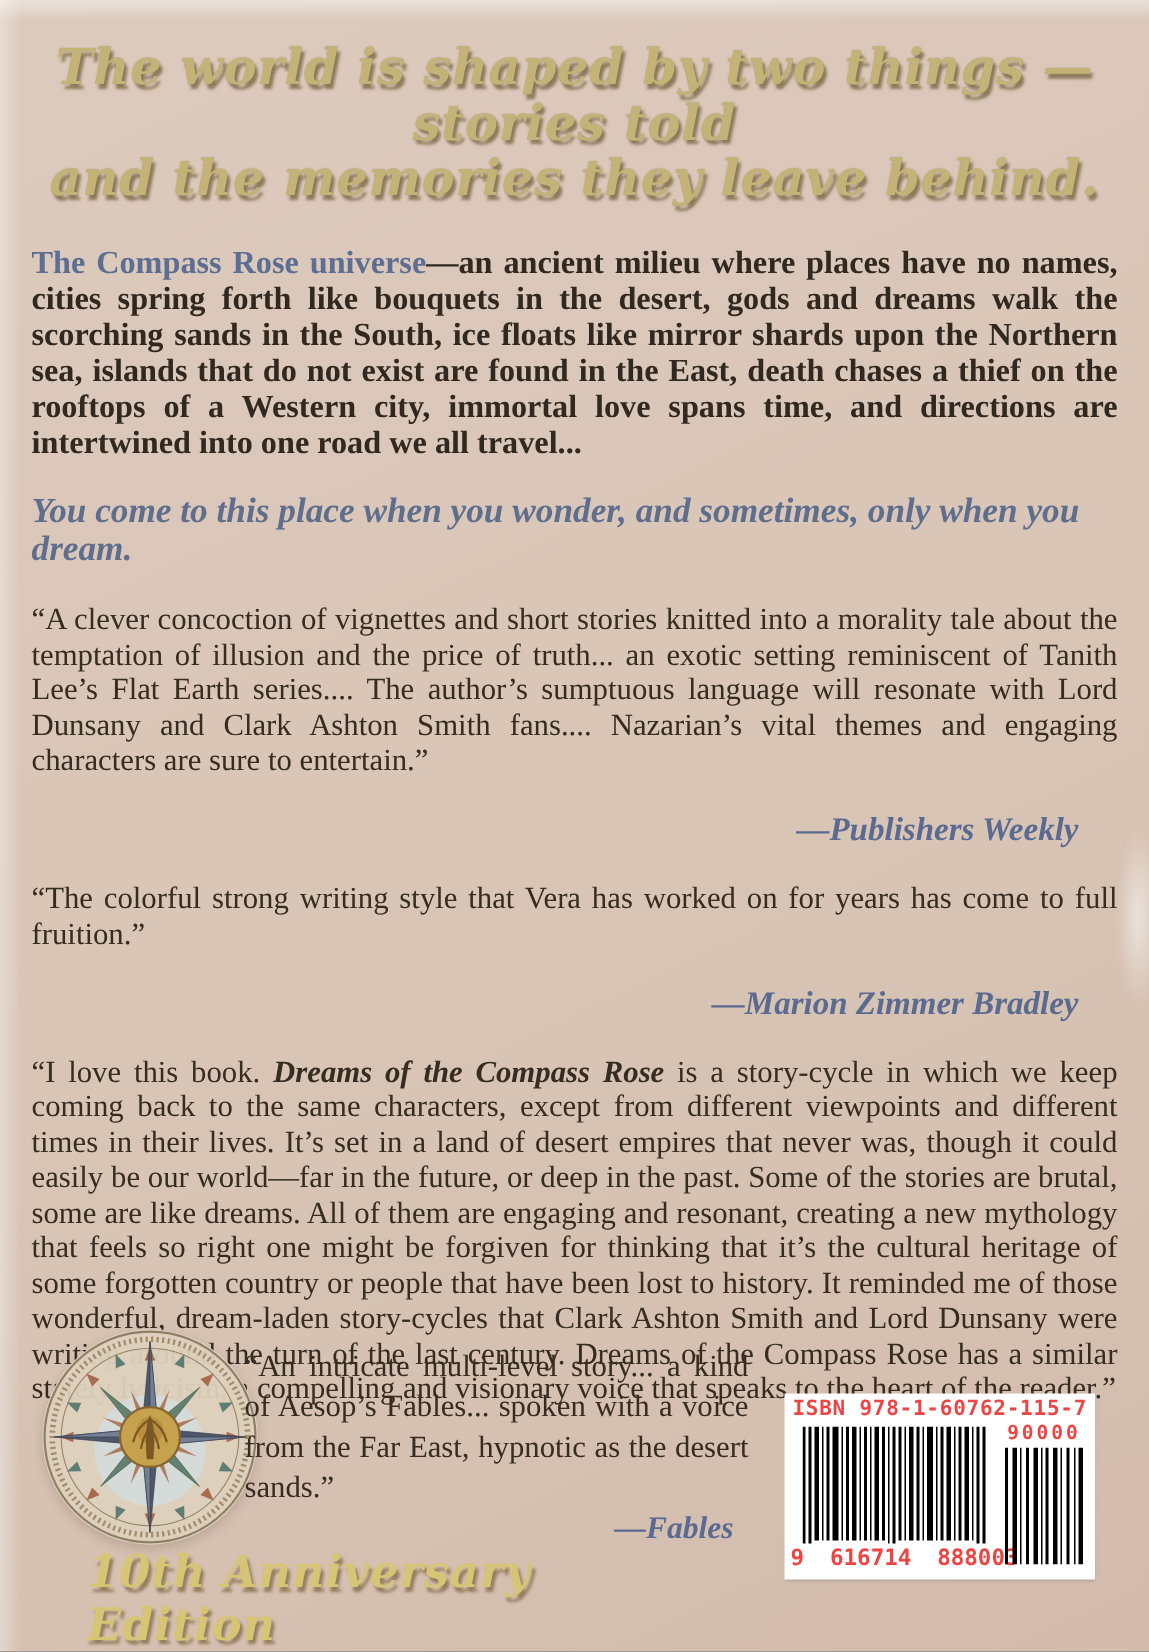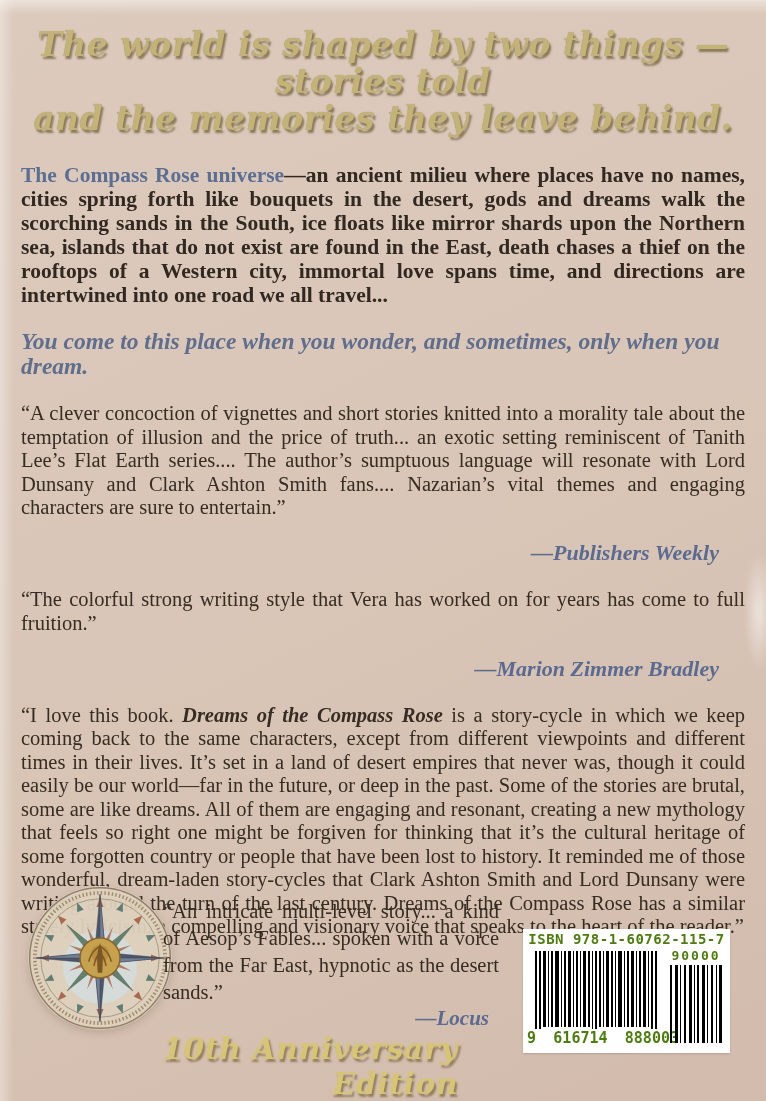--- a/index.html
+++ b/index.html
@@ -56,31 +56,31 @@
     position:absolute; left:26px; top:884px; width:148px; height:148px;
     filter: drop-shadow(0 3px 4px rgba(60,40,20,.18));
   }
   .locus-block { position:absolute; left:163px; top:898px; width:336px; }
   .locus-quote { font-size:20.5px; line-height:27px; text-align:justify; color:#362c22; }
   .locus-attr  {
     margin-top:4px; text-align:right; padding-right:10px;
     font-weight:bold; font-style:italic; font-size:21px; color:#5a6a90;
   }
   .edition {
-    position:absolute; left:58px; top:1031px; width:400px; text-align:right;
+    position:absolute; left:58px; top:1031px; width:400px; text-align:left;
     font-family:"DejaVu Serif", serif; font-style:italic; font-weight:bold;
     font-size:30px; color:#d6c574;
     text-shadow: 2px 3px 2px rgba(105,85,40,.6);
     letter-spacing:.5px;
   }
   
   .barcode {
     position:absolute; left:523px; top:929px; width:207px; height:124px;
     background:#ffffff; box-shadow:0 1px 2px rgba(0,0,0,.15);
-    font-family:"DejaVu Sans Mono", monospace; color:#4d7c0f;
+    font-family:"DejaVu Sans Mono", monospace; color:#ef4444;
   }
   .isbn-line {
     padding-top:2px; text-align:center; font-size:14px; font-weight:bold;
     letter-spacing:.5px; white-space:nowrap;
   }
   .bars-main { position:absolute; left:12px; top:22px; }
   .ean-digits {
     position:absolute; left:4px; top:100px; width:152px;
     display:flex; justify-content:space-between;
     font-size:15px; font-weight:bold; background:#fff; line-height:18px;
@@ -174,21 +174,21 @@
       <use href="#cardhi" fill="#737f95" transform="rotate(270 100 100)"></use>
     </g>
     <circle cx="100" cy="100" r="27" fill="#c7a24e" stroke="#86662e" stroke-width="2"></circle>
     <circle cx="100" cy="94" r="12" fill="#b5893a" opacity="0.8"></circle>
     <path d="M100,80 C95,92 96,106 97,120 L103,120 C104,106 105,92 100,80 Z" fill="#7a5826"></path>
     <path d="M100,84 C91,89 87,96 85,104 M100,84 C109,89 113,96 115,104 M100,92 C95,98 93,104 92,110 M100,92 C105,98 107,104 108,110" fill="none" stroke="#7a5826" stroke-width="2" stroke-linecap="round"></path>
   </svg>
 
   <div class="locus-block">
     <p class="locus-quote" style="margin:0;">“An intricate multi-level story... a kind of Aesop’s Fables... spoken with a voice from the Far East, hypnotic as the desert sands.”</p>
-    <p class="locus-attr" style="margin:0;">—Locus</p>
+    <p class="locus-attr" style="margin:0;">—Fables</p>
   </div>
 
   <div class="barcode">
     <div class="isbn-line">ISBN 978-1-60762-115-7</div>
     <svg class="bars-main" width="128" height="84" aria-hidden="true">
       <g fill="#000">
         <rect x="0" y="0" width="2" height="84"></rect>
           <rect x="4" y="0" width="2" height="84"></rect>
         <rect x="8" y="0" width="3" height="76"></rect>
           <rect x="13" y="0" width="1" height="76"></rect>

